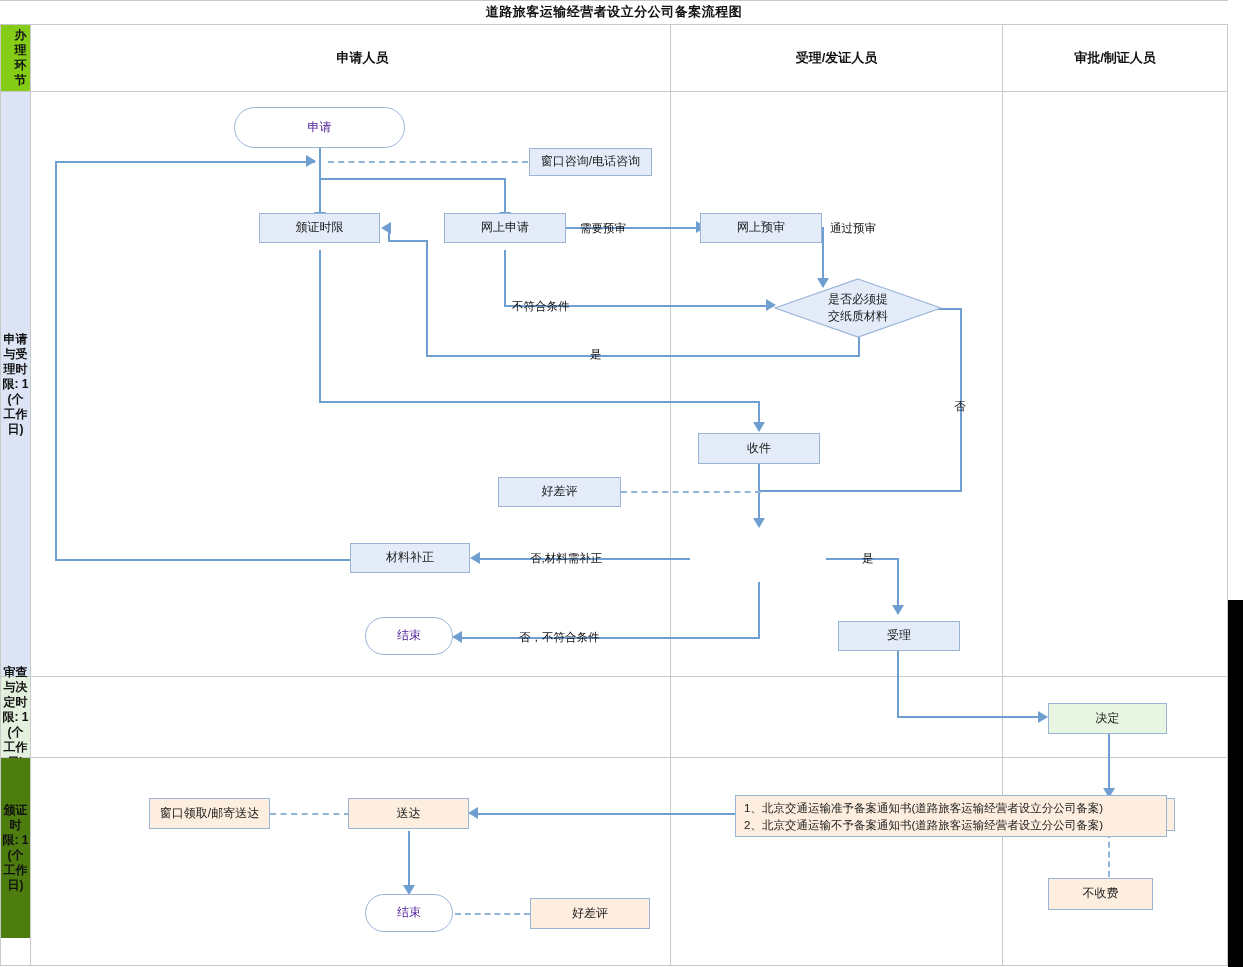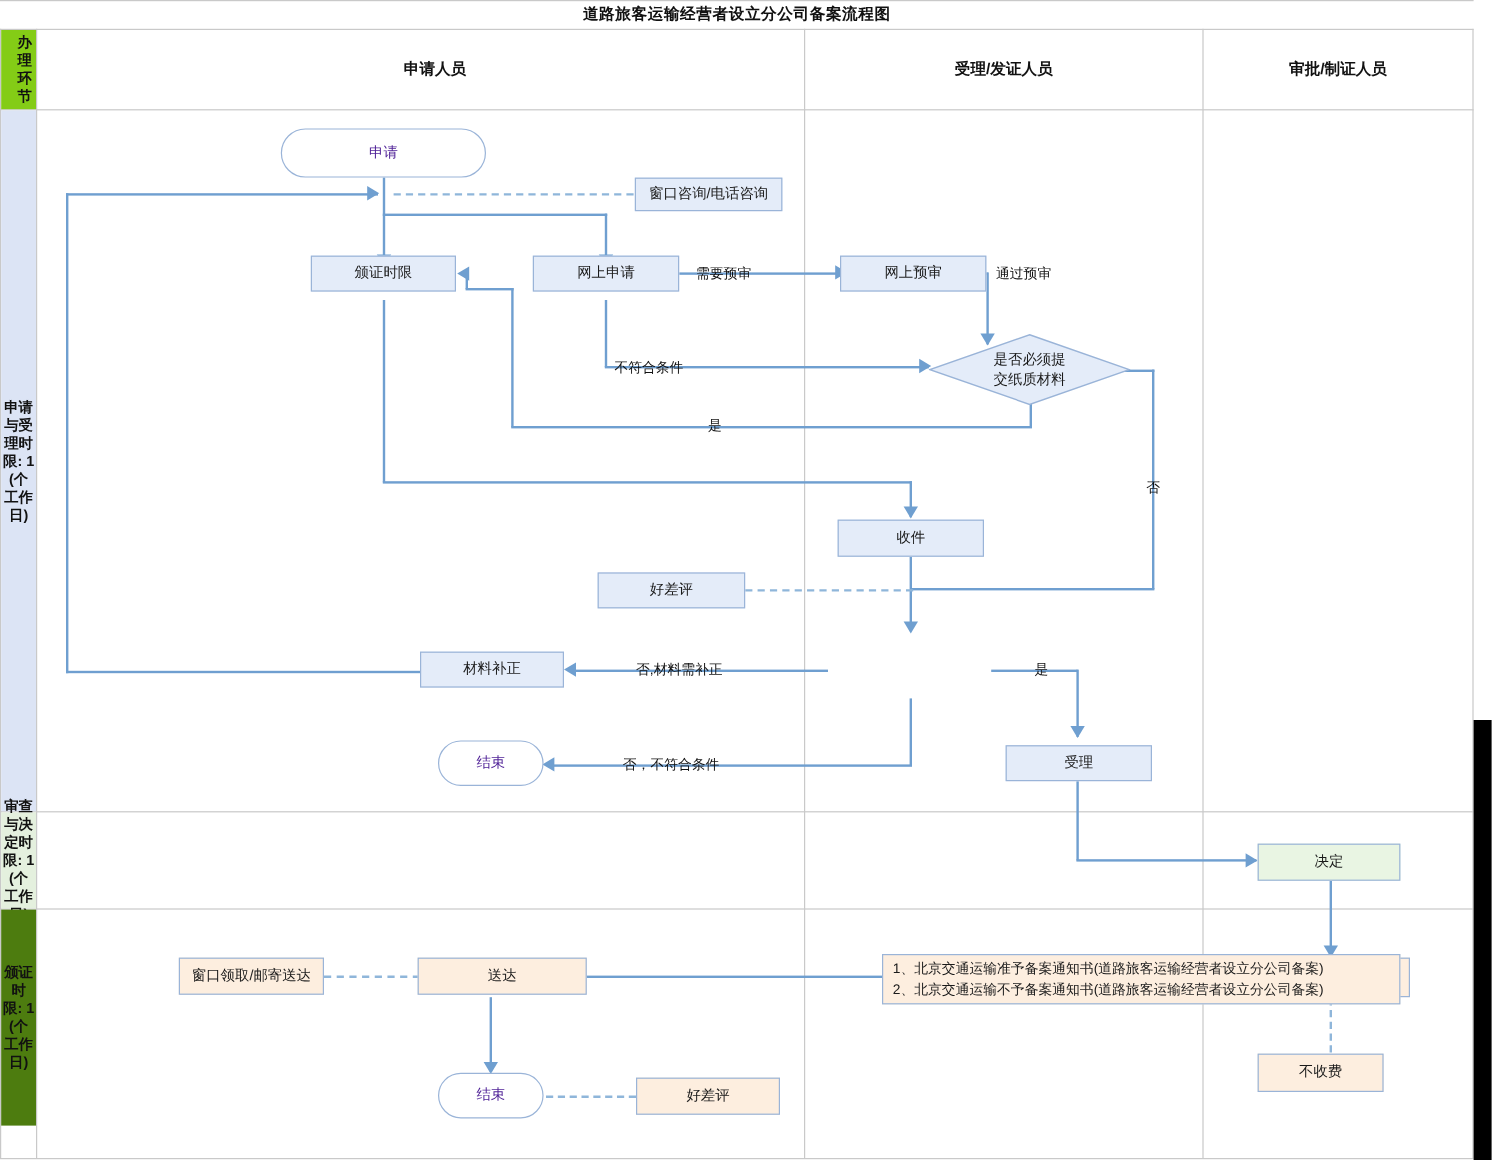--- a/index.html
+++ b/index.html
@@ -235,21 +235,21 @@
   <div class="node n-green" style="left:1048px;top:703px;width:119px;height:31px;">决定</div>
 
   <div class="node n-peach" style="left:990px;top:798px;width:185px;height:33px;">制证</div>
 
   <div class="node n-peach" style="left:735px;top:795px;width:432px;height:42px;z-index:8;
               display:block;padding:4px 8px 14px 8px;font-size:11.5px;text-align:left;line-height:1.5;">
     <div>1、北京交通运输准予备案通知书(道路旅客运输经营者设立分公司备案)</div>
     <div>2、北京交通运输不予备案通知书(道路旅客运输经营者设立分公司备案)</div>
   </div>
 
-  <div class="node n-peach" style="left:348px;top:798px;width:141px;height:31px;z-index:9;">送达</div>
+  <div class="node n-peach" style="left:348px;top:798px;width:121px;height:31px;z-index:9;">送达</div>
 
   <div class="node n-peach" style="left:149px;top:798px;width:121px;height:31px;">窗口领取/邮寄送达</div>
 
   <div class="node n-white n-round" style="left:365px;top:894px;width:88px;height:38px;">结束</div>
 
   <div class="node n-peach" style="left:530px;top:898px;width:120px;height:31px;">好差评</div>
 
   <div class="node n-peach" style="left:1048px;top:878px;width:105px;height:32px;">不收费</div>
 
   <div class="scroll-bar"></div>

